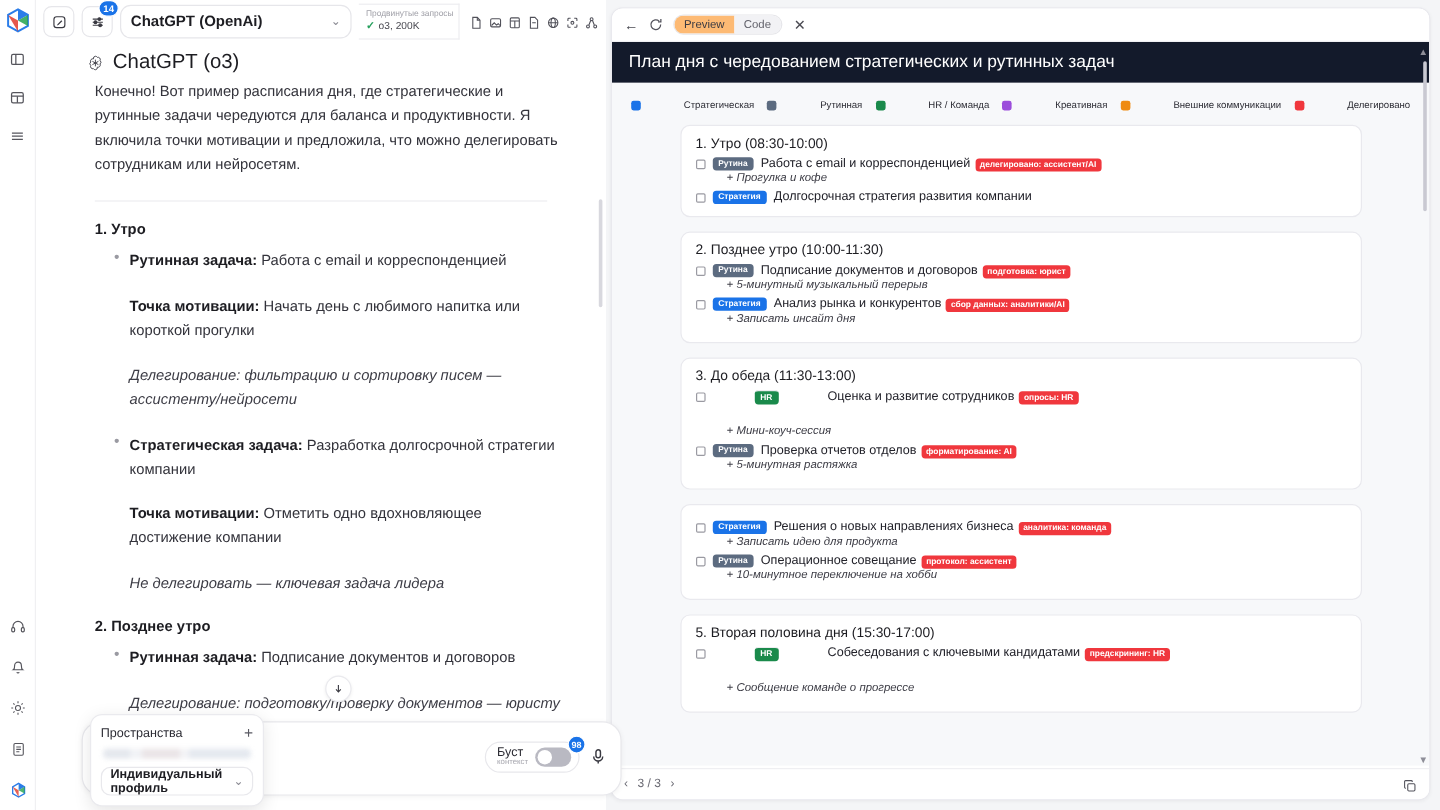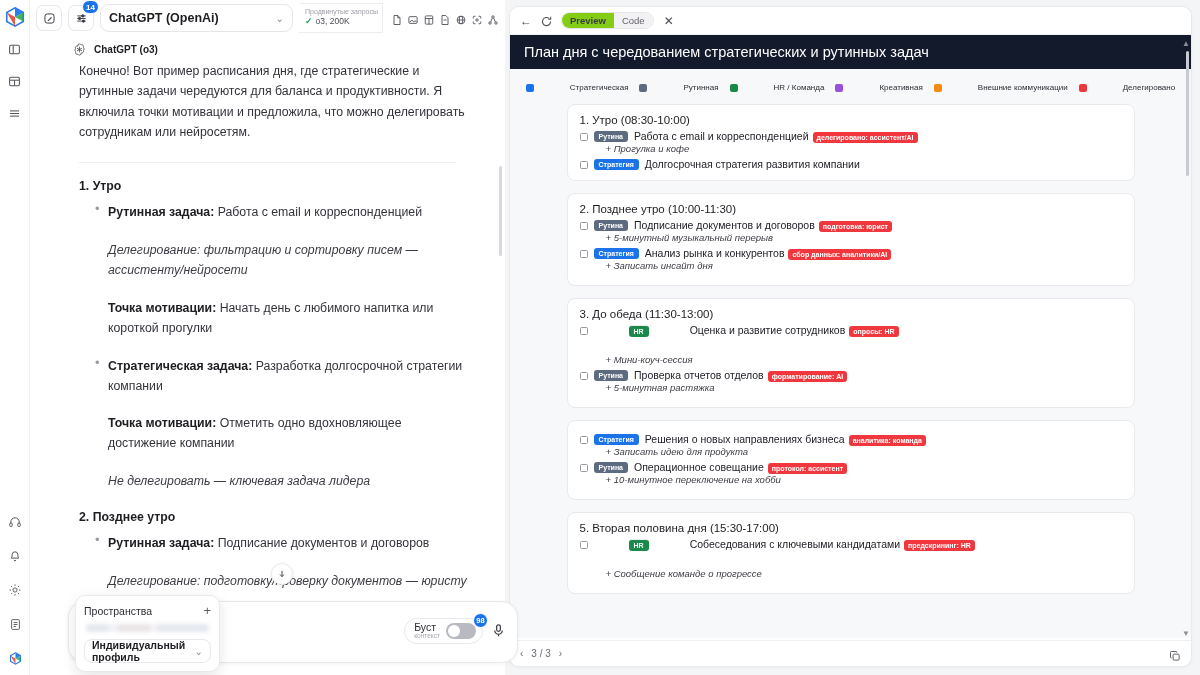--- a/index.html
+++ b/index.html
@@ -70,21 +70,21 @@
   .quota-label { font-size: 7px; color:#a0a0a8; line-height: 1.1; }
   .quota-val { font-size: 8.5px; color:#4a4a52; display:flex; align-items:center; gap:3px; line-height:1.3; }
   .check { color:#27a05e; font-size: 9px; font-weight: 700; }
   .tool-icons { display:flex; gap: 4px; align-items:center; padding-left: 2px; }
   .tool-ico { width: 12px; height: 12px; color:#51515a; cursor:pointer; }
 
   
   .chat-scroll { flex: 1 1 auto; overflow: hidden; position: relative; padding: 0 14px; }
   .msg-head { display:flex; align-items:center; gap: 7px; margin: 6px 0 4px 28px; }
   .gpt-ico { width: 15px; height: 15px; color:#46464f; }
-  .msg-author { font-size: 10px; font-weight: 700; color:#1d1d22; }
+  .msg-author { font-size: 17px; font-weight: 400; color:#1d1d22; }
   .msg-body {
     margin-left: 35px; margin-right: 20px;
     font-size: 12.3px; line-height: 1.65; color:#33333b;
   }
   .hr { margin: 20px 35px 16px 35px; border-top: 1px solid #ededf0; }
   .sec-title { margin-left: 35px; font-size: 12.3px; font-weight: 700; color:#1d1d22; }
   ul.items { margin: 10px 0 0 46px; padding: 0 20px 0 18px; list-style: none; }
   ul.items > li { position: relative; margin-bottom: 2px; }
   ul.items > li.bullet::before {
     content:"•"; position:absolute; left:-13px; top:-2px; color:#9a9aa2; font-size: 13px;
@@ -169,21 +169,21 @@
   }
   .canvas-top {
     height: 28px; flex:0 0 28px; display:flex; align-items:center;
     padding: 0 8px 0 10px; gap: 8px; border-bottom: 1px solid #efeff2; background:#fff;
   }
   .back-ico { color:#4a4a52; font-size: 12px; cursor:pointer; }
   .canvas-title { font-size: 11px; color:#3a3a42; flex: 1 1 auto; }
   .refresh { width: 13px; height:13px; color:#53535c; cursor:pointer; }
   .segbtns { display:flex; border:1px solid #e6e6ea; border-radius: 999px; overflow:hidden; height: 17px; }
   .seg { font-size: 9.5px; padding: 0 8px; display:flex; align-items:center; cursor:pointer; color:#3a3a42; }
-  .seg.active { background:#84cc16; font-weight:700; }
+  .seg.active { background:#fdba74; font-weight:400; }
   .seg.inactive { background:#f2f2f5; color:#62626b; }
   .closeX { font-size: 12px; color:#4a4a52; cursor:pointer; padding-left: 2px; }
 
   .canvas-body { flex:1 1 auto; position: relative; overflow: hidden; background:#fff; }
   .doc-title {
     background:#131a2b; color:#ffffff; font-size: 14.5px;
     padding: 9px 14px; font-weight: 400;
   }
   .doc-area { background:#f7f8fa; padding: 10px 10px 0 10px; height: calc(100% - 36px); overflow:hidden; }
 
@@ -404,24 +404,24 @@
       <div class="msg-body">Конечно! Вот пример расписания дня, где стратегические и рутинные задачи чередуются для баланса и продуктивности. Я включила точки мотивации и предложила, что можно делегировать сотрудникам или нейросетям.</div>
 
       <div class="hr"></div>
 
       <div class="sec-title">1. Утро</div>
       <ul class="items">
         <li class="bullet">
           <p class="ln"><b>Рутинная задача:</b><span> Работа с email и корреспонденцией</span></p>
         </li>
         <li>
+          <p class="ln"><b>Точка мотивации:</b><span> Начать день с любимого напитка или короткой прогулки</span></p>
+        </li>
+        <li>
           <p class="ln it"><span>Делегирование:</span><span> фильтрацию и сортировку писем — ассистенту/нейросети</span></p>
-        </li>
-        <li>
-          <p class="ln"><b>Точка мотивации:</b><span> Начать день с любимого напитка или короткой прогулки</span></p>
         </li>
         <li class="bullet">
           <p class="ln"><b>Стратегическая задача:</b><span> Разработка долгосрочной стратегии компании</span></p>
         </li>
         <li>
           <p class="ln"><b>Точка мотивации:</b><span> Отметить одно вдохновляющее достижение компании</span></p>
         </li>
         <li>
           <p class="ln it"><span>Не делегировать — ключевая задача лидера</span></p>
         </li>

